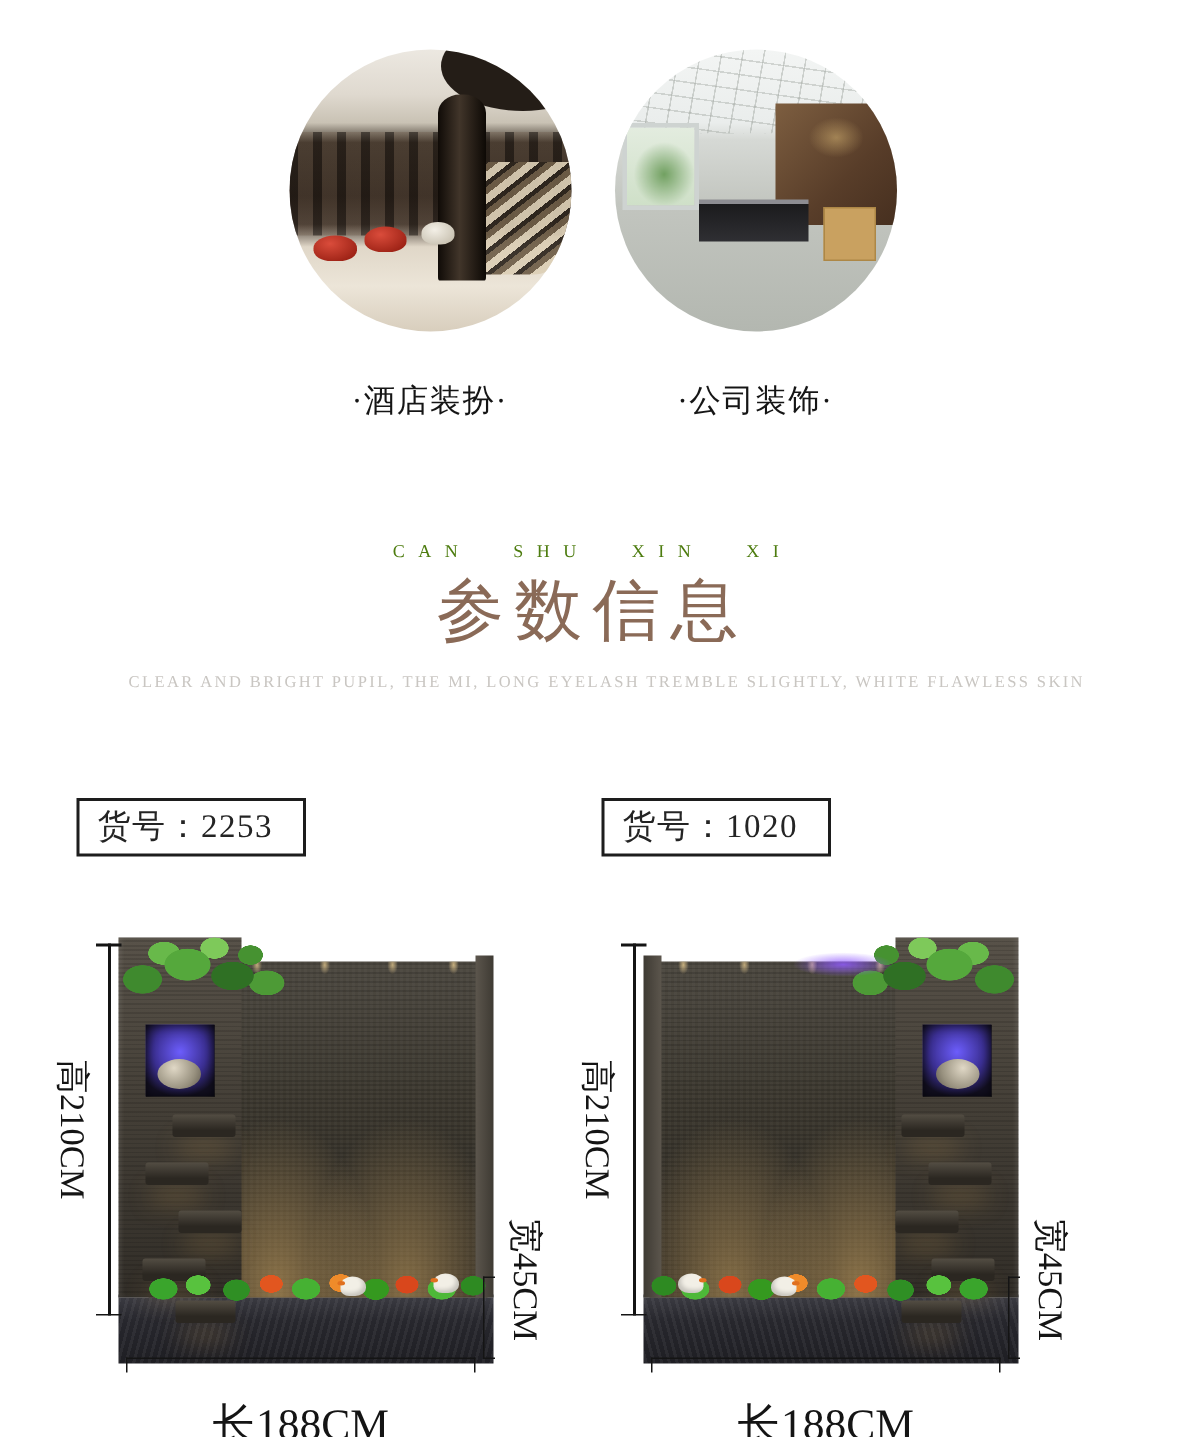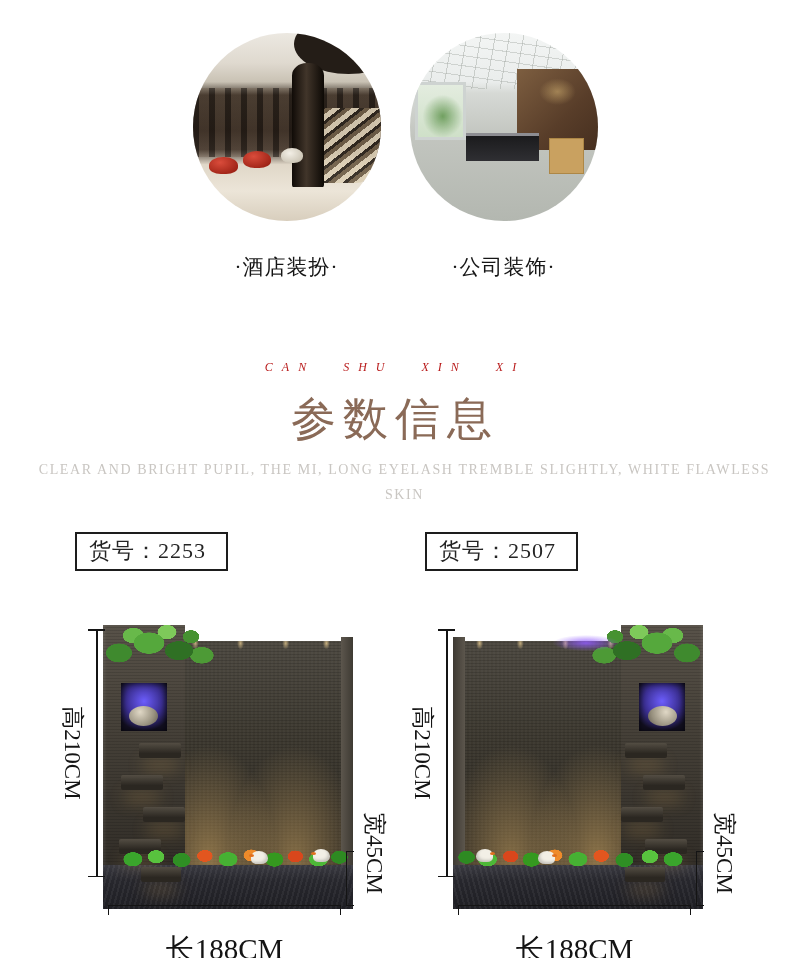--- a/index.html
+++ b/index.html
@@ -87,27 +87,27 @@
       radial-gradient(6px 7px at 86% 35%, #447a31 60%, rgba(0,0,0,0) 62%),
       radial-gradient(4px 4px at 6% 78%, #b05b2e 60%, rgba(0,0,0,0) 62%),
       radial-gradient(4px 4px at 22% 78%, #b05b2e 60%, rgba(0,0,0,0) 62%),
       radial-gradient(4px 4px at 38% 78%, #b05b2e 60%, rgba(0,0,0,0) 62%),
       radial-gradient(4px 4px at 54% 78%, #b05b2e 60%, rgba(0,0,0,0) 62%),
       radial-gradient(4px 4px at 70% 78%, #b05b2e 60%, rgba(0,0,0,0) 62%),
       radial-gradient(4px 4px at 86% 78%, #b05b2e 60%, rgba(0,0,0,0) 62%); }
 
   
   .param-header { position: absolute; top: 360px; left: 0; right: 0; text-align: center; }
-  .param-eyebrow { font-size: 12px; letter-spacing: 9px; word-spacing: 16px; color: #b91c1c; font-style: italic; }
-  .param-title { margin-top: 14px; font-size: 45px; letter-spacing: 7px; color: #8a6a57; }
-  .param-sub { margin-top: 9px; font-size: 14px; line-height: 1.75; letter-spacing: 1.6px;
+  .param-eyebrow { font-size: 12px; letter-spacing: 9px; word-spacing: 16px; color: #4d7c0f; }
+  .param-title { margin-top: 2px; font-size: 45px; letter-spacing: 7px; color: #8a6a57; }
+  .param-sub { margin-top: 9px; font-size: 11px; line-height: 1.75; letter-spacing: 1.6px;
     color: #c9c6c2; margin-left: 19px; }
 
   
-  .products { position: absolute; top: 532px; left: 48px; width: 710px; display: flex; }
+  .products { position: absolute; top: 532px; left: 24px; width: 710px; display: flex; }
   .product { width: 350px; position: relative; }
   .sku-box { display: inline-block; margin-left: 27px; border: 2px solid #1d1d1d;
     padding: 2px 20px 3px 12px; font-size: 22px; color: #242424; letter-spacing: 1px;
     background: #fff; }
   .figure { position: relative; height: 382px; margin-top: 6px; }
 
   
   .dim-height { position: absolute; left: 0; top: 0; }
   .dh-line { position: absolute; left: 48px; top: 52px; width: 1.5px; height: 248px;
     background: #141414; }
@@ -277,21 +277,21 @@
         </div>
         <div class="dim-length">
           <div class="dl-line"></div>
           <div class="dl-label">长188CM</div>
         </div>
 
       </div>
     </div>
 
     <div class="product">
-      <div class="sku-box">货号：2507</div>
+      <div class="sku-box">货号：1020</div>
       <div class="figure">
 
         <div class="fountain mirrored has-led">
           <div class="f-plinth"></div>
           <div class="f-wall"></div>
           <div class="f-edge"></div>
           <div class="f-tower">
             <div class="f-plants"></div>
           </div>
           <div class="f-niche"></div>

